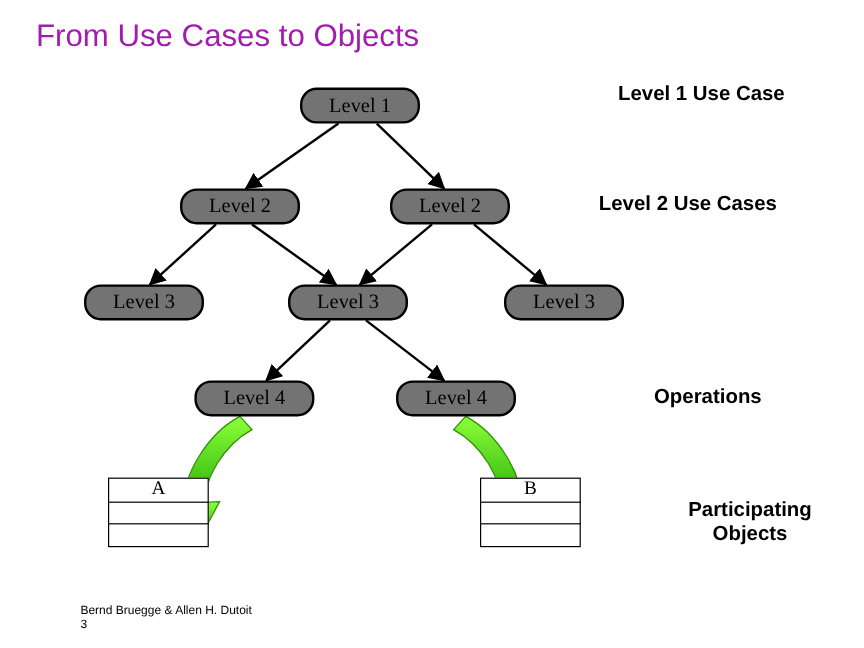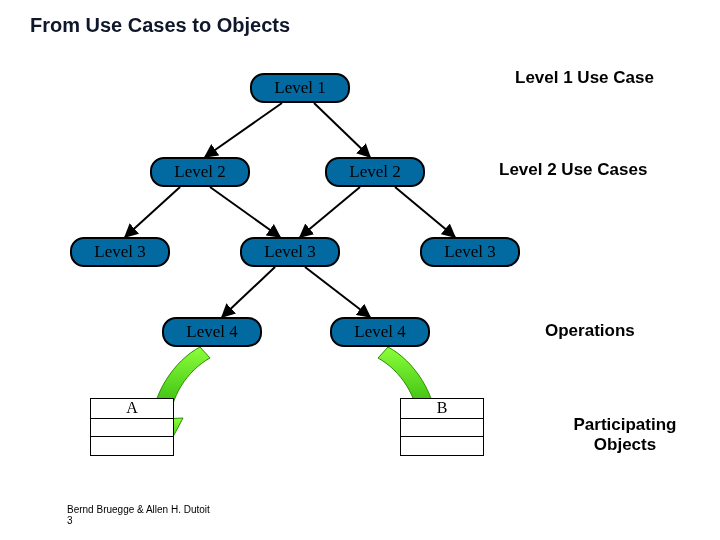--- a/index.html
+++ b/index.html
@@ -13,29 +13,29 @@
   }
   .stage {
     position: relative;
     width: 720px;
     height: 540px;
   }
   .title {
     position: absolute;
     left: 30px;
     top: 14px;
-    font-size: 20px;
-    font-weight: bold;
-    color: #0f172a;
+    font-size: 26px;
+    font-weight: normal;
+    color: #a21caf;
   }
   .node {
     position: absolute;
     border: 2px solid #000;
     border-radius: 14px;
-    background: #0369a1;
+    background: #737373;
     font-family: "Times New Roman", Times, serif;
     font-size: 17px;
     text-align: center;
     line-height: 26px;
     height: 26px;
     box-sizing: content-box;
   }
   .side-label {
     position: absolute;
     font-size: 17px;

